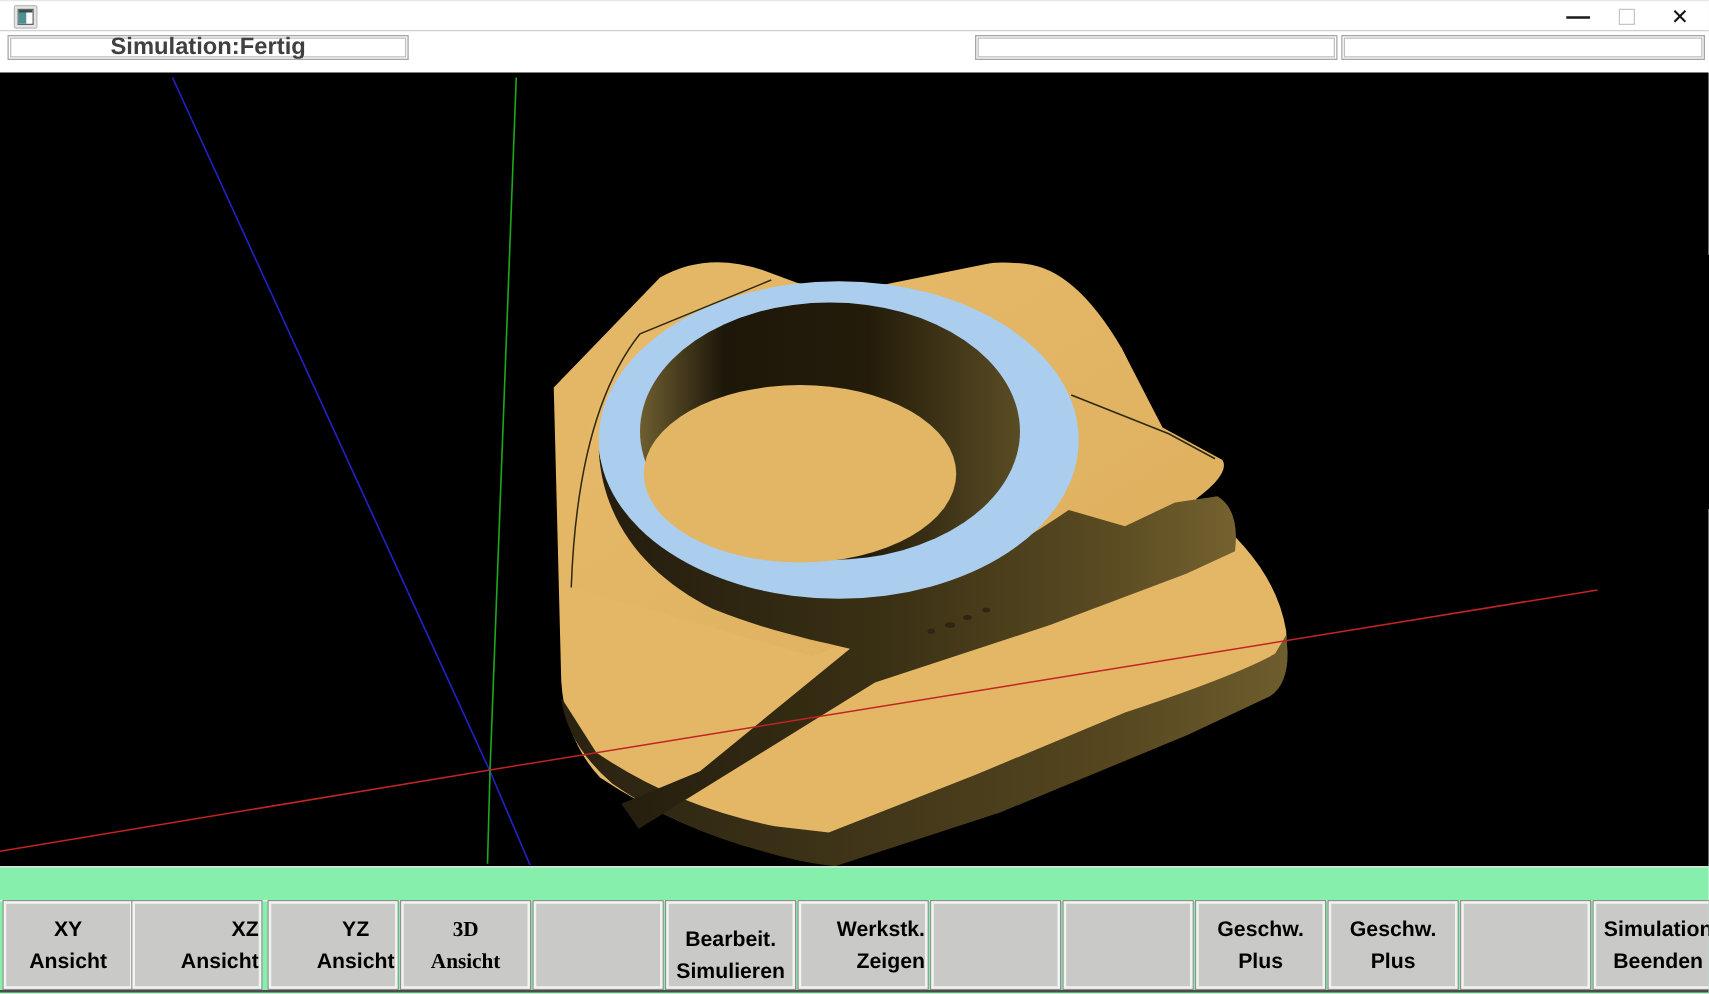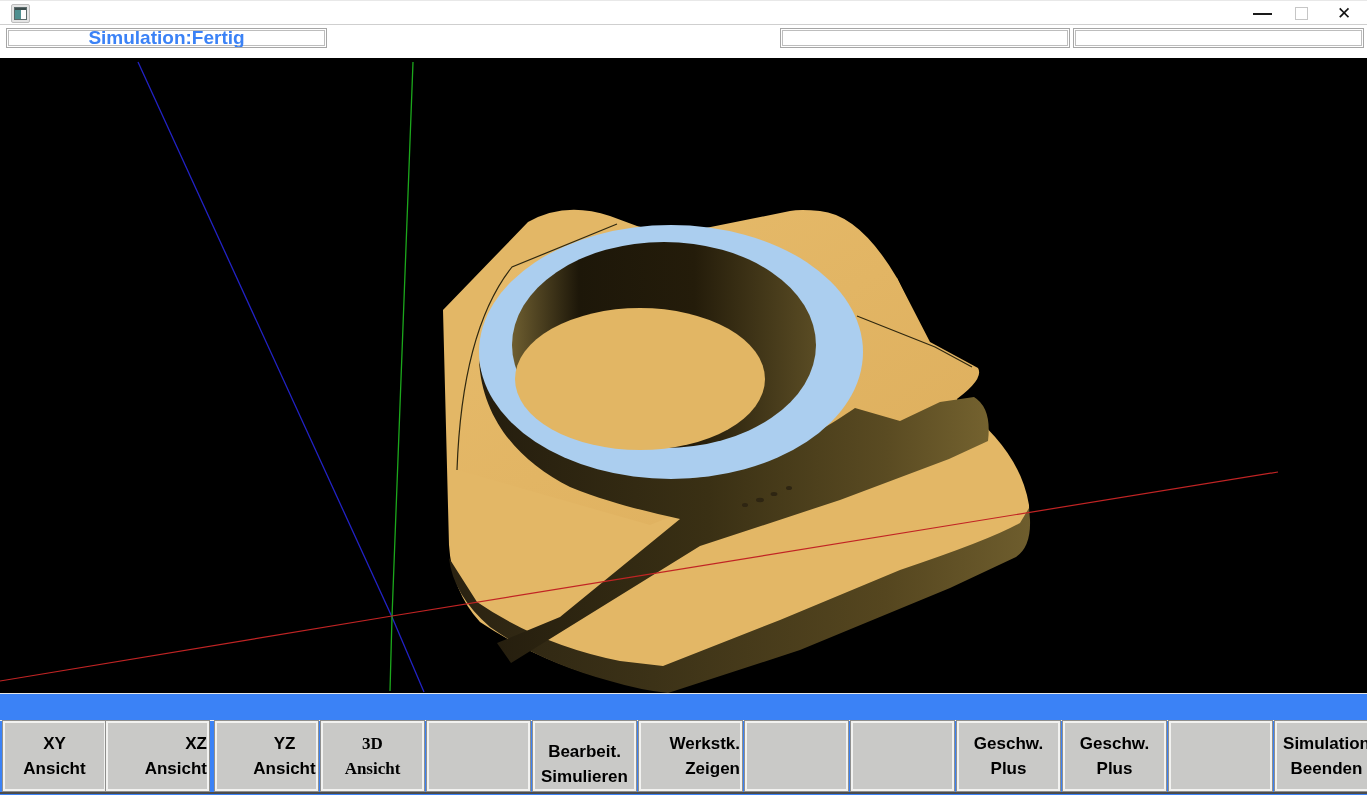--- a/index.html
+++ b/index.html
@@ -21,28 +21,28 @@
   #min-glyph { position:absolute; left:14px; top:12px; width:19px; height:2px; background:#1a1a1a; }
   #max-glyph { position:absolute; left:16px; top:6px; width:13px; height:13px; border:1px solid #c6c6c6; }
   #close-btn { font-size:17px; line-height:25px; color:#111; font-weight:400; }
 
   
   #statusbar { position:absolute; left:0; top:26px; width:1367px; height:32px; background:#ffffff; }
   .status-panel { position:absolute; top:2px; height:20px; background:#ffffff;
                   border:1px solid #a6a6a6;
                   box-shadow: inset 0 0 0 1px #ffffff, inset 0 0 0 2px #bdbdbd;
                   display:flex; align-items:center; justify-content:center;
-                  font-weight:bold; font-size:19px; color:#3b82f6; white-space:nowrap; overflow:hidden; }
+                  font-weight:bold; font-size:19px; color:#404040; white-space:nowrap; overflow:hidden; }
 
   
   #viewport { position:absolute; left:0; top:58px; width:1367px; height:635px; background:#000; }
   #scene { position:absolute; left:0; top:0; }
 
   
-  #toolbar { position:absolute; left:0; top:693px; width:1367px; height:102px; background:#3b82f6;
+  #toolbar { position:absolute; left:0; top:693px; width:1367px; height:102px; background:#86efac;
              border-top:1px solid #e6e6e4; }
   #toolbar .btn-row-line { position:absolute; left:0; top:26px; width:1367px; height:1px; background:#f2f2f0; }
   #toolbar .bottom-line  { position:absolute; left:0; top:98px; width:1367px; height:2px; background:#4c4c4c; }
   .tb-btn { position:absolute; top:27px; width:103px; height:70px; background:#c9c9c7;
             border:2px solid #f2f2f0; box-shadow:0 0 0 1px #8f8f8d;
             display:flex; flex-direction:column; align-items:center; justify-content:center;
             font-weight:bold; font-size:17px; line-height:25px; color:#000;
             text-align:center; overflow:hidden; white-space:nowrap; }
 </style>
 </head>

